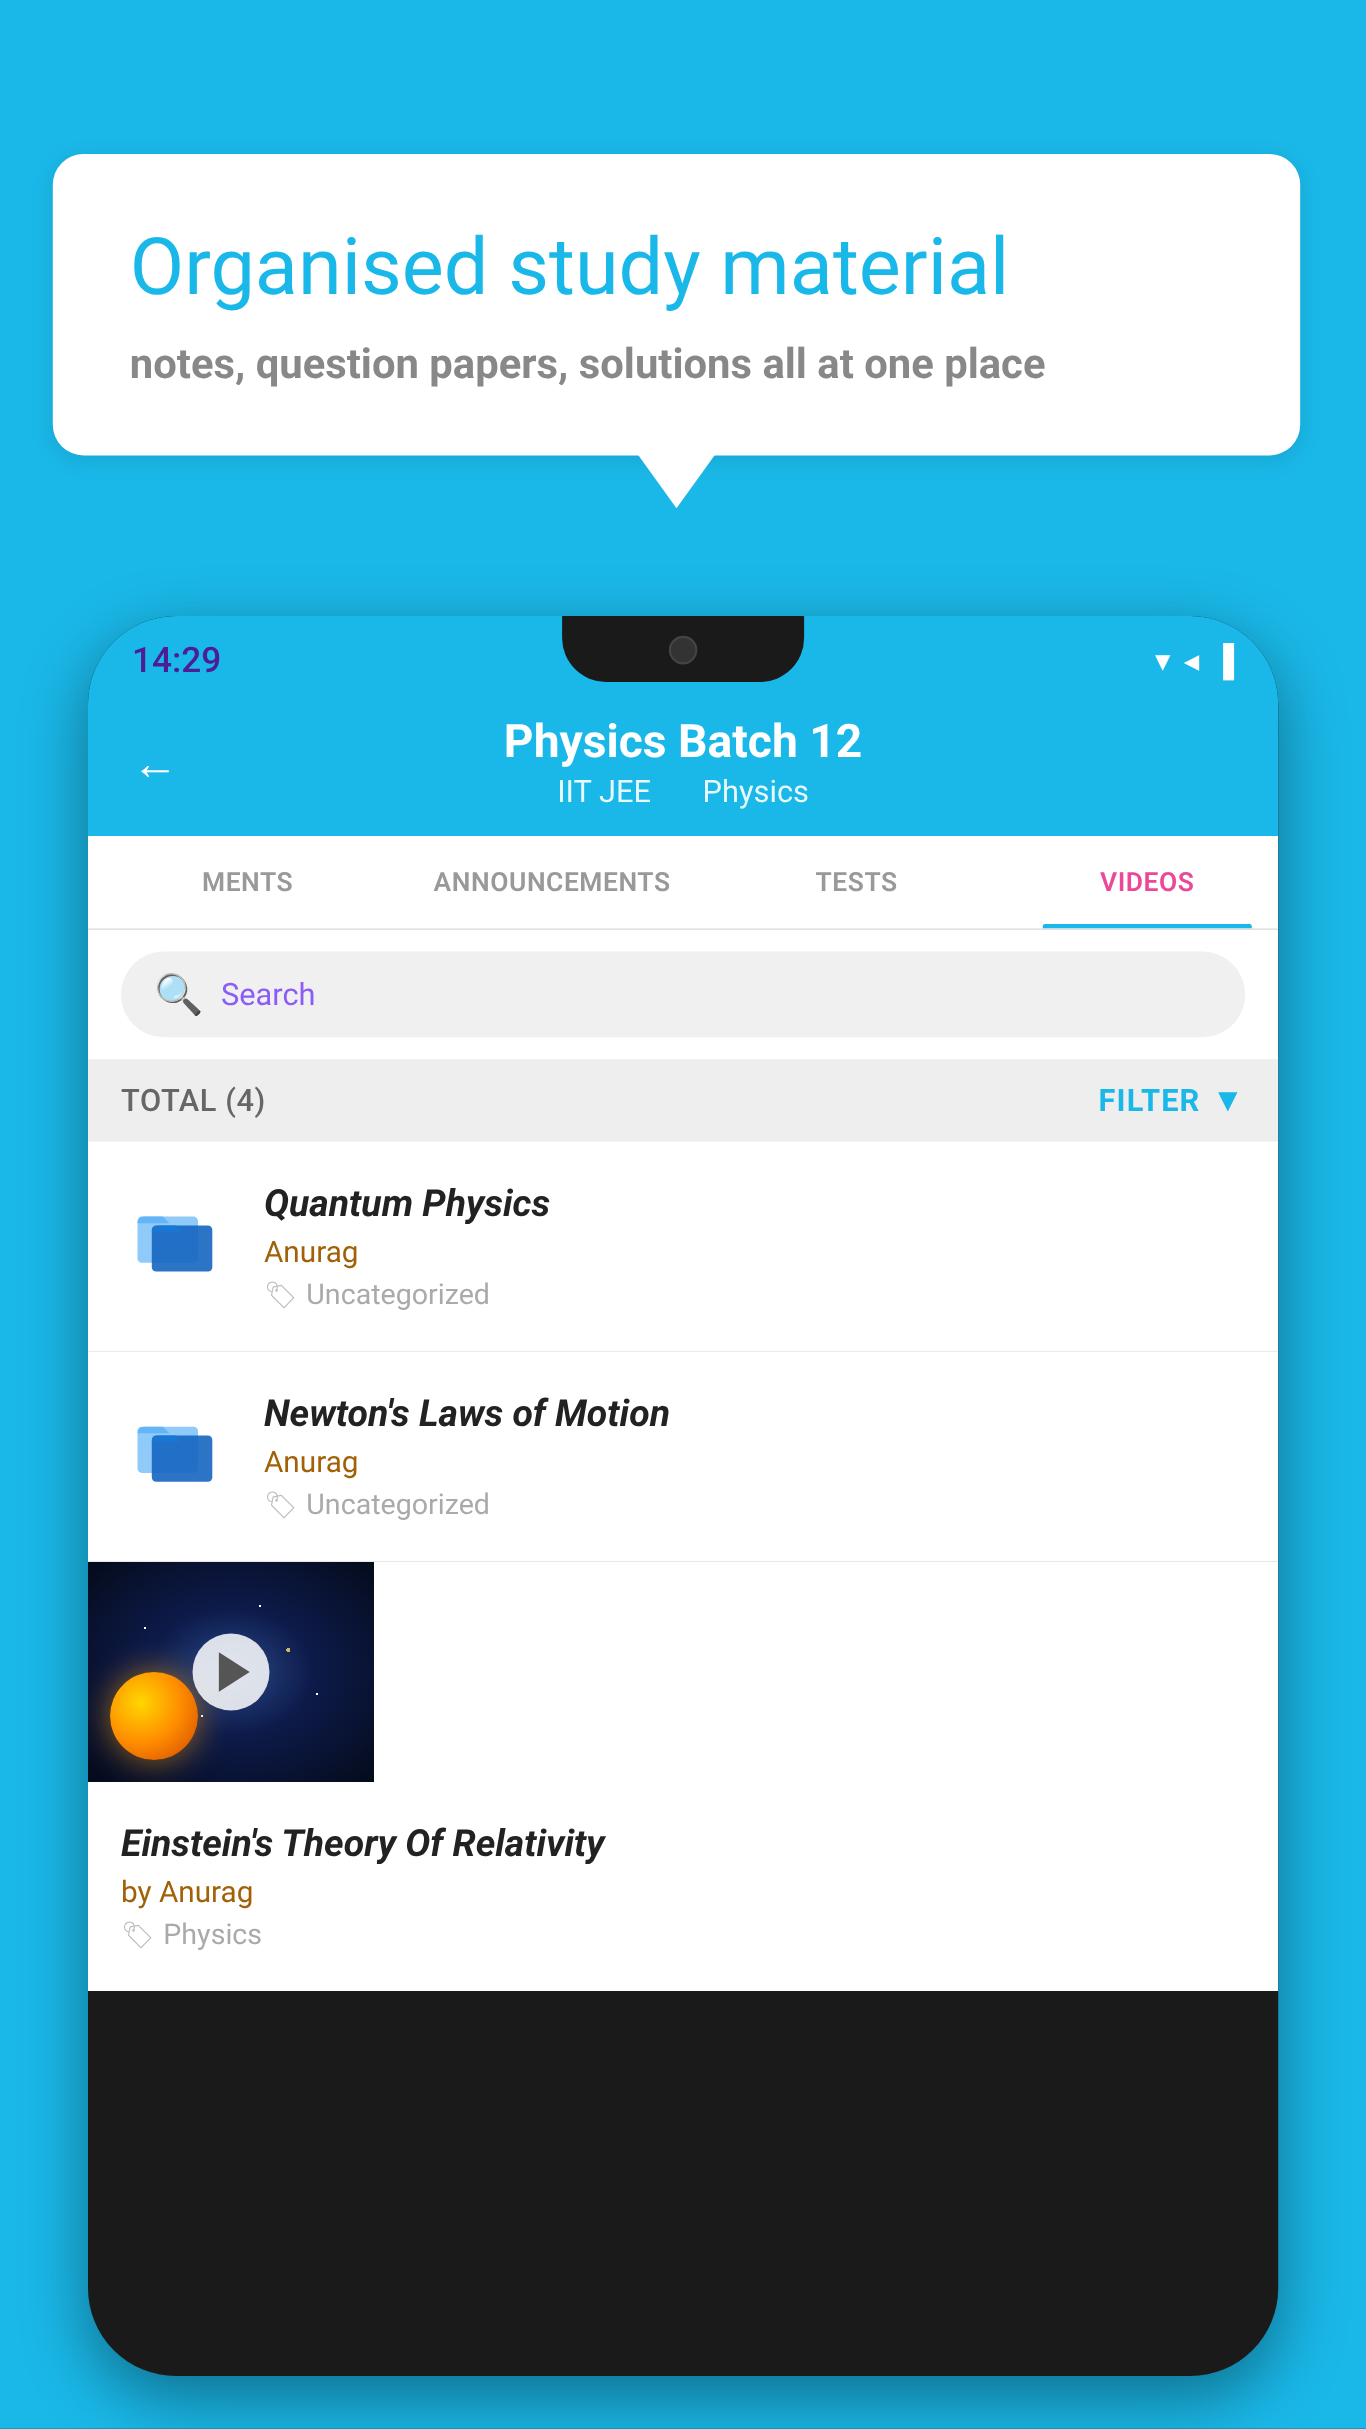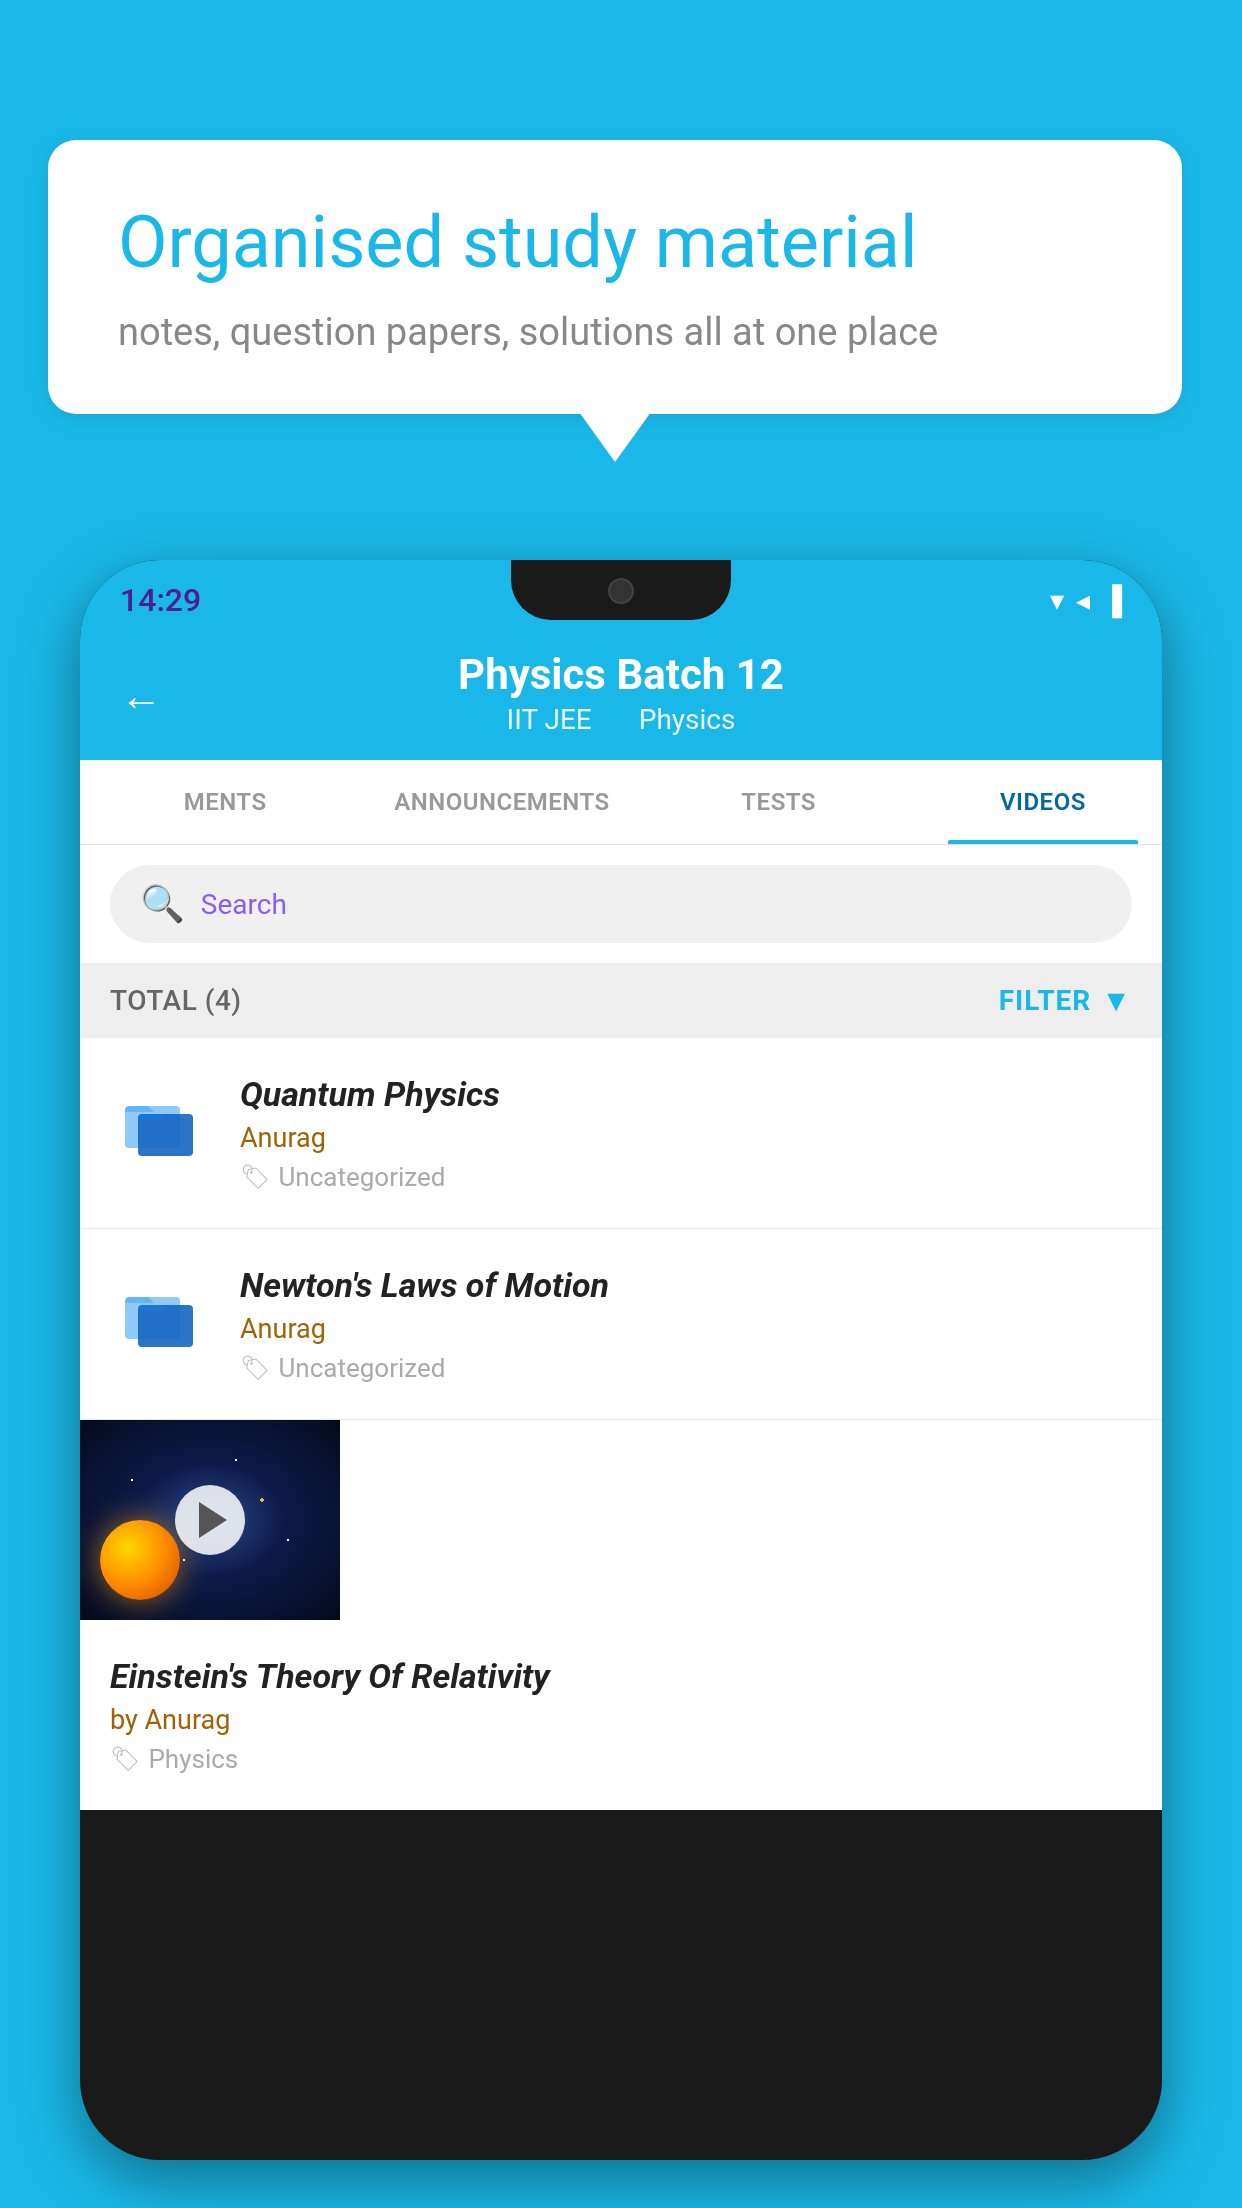--- a/index.html
+++ b/index.html
@@ -46,21 +46,21 @@
       font-size: 72px;
       font-weight: 400;
       color: #1ab8e8;
       line-height: 1.2;
       margin-bottom: 24px;
     }
 
     .bubble-subtitle {
       font-size: 38px;
       color: #888;
-      font-weight: 400;
+      font-weight: 700;
     }
 
     
     .phone-container {
       position: absolute;
       top: 560px;
       left: 80px;
       right: 80px;
       bottom: 0;
     }
@@ -177,21 +177,21 @@
       padding: 28px 24px;
       font-size: 24px;
       font-weight: 600;
       color: #999;
       letter-spacing: 0.5px;
       position: relative;
       margin-left: 26px;
     }
 
     .tab.active {
-      color: #0369a1;
+      color: #ec4899;
     }
 
     .tab.active::after {
       content: '';
       position: absolute;
       bottom: 0;
       left: 10%;
       width: 80%;
       height: 4px;
       background: #1ab8e8;

